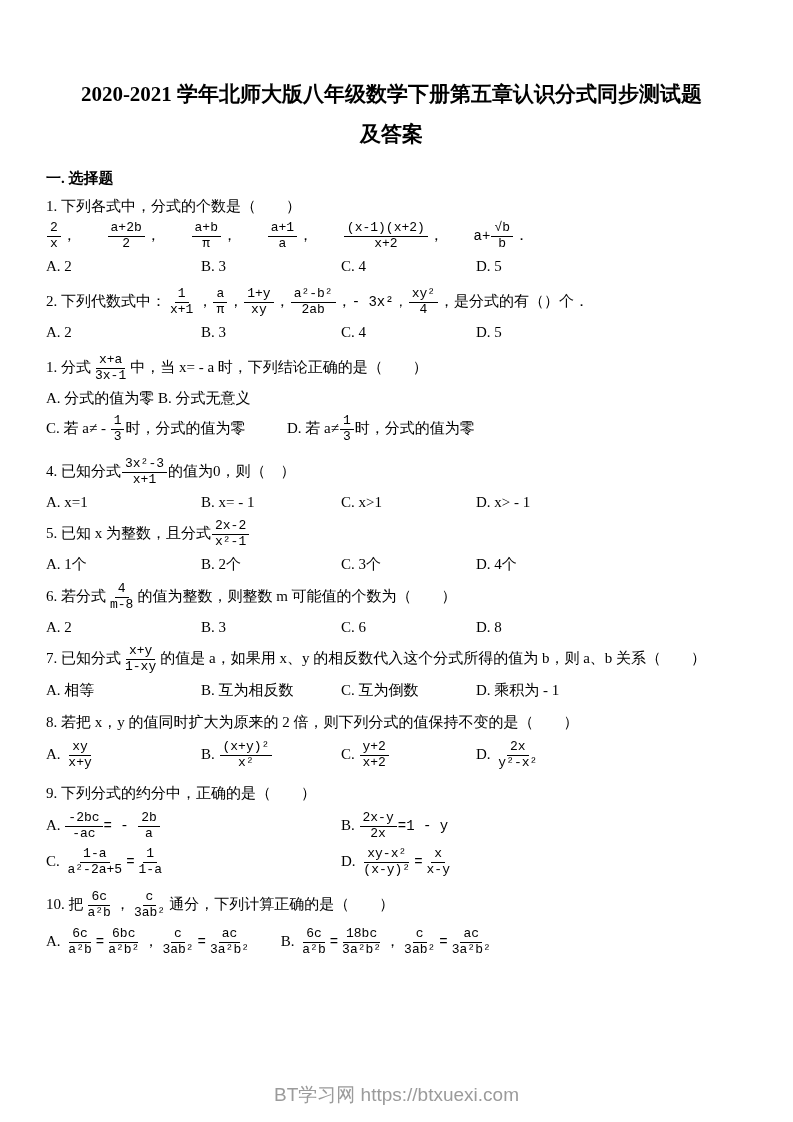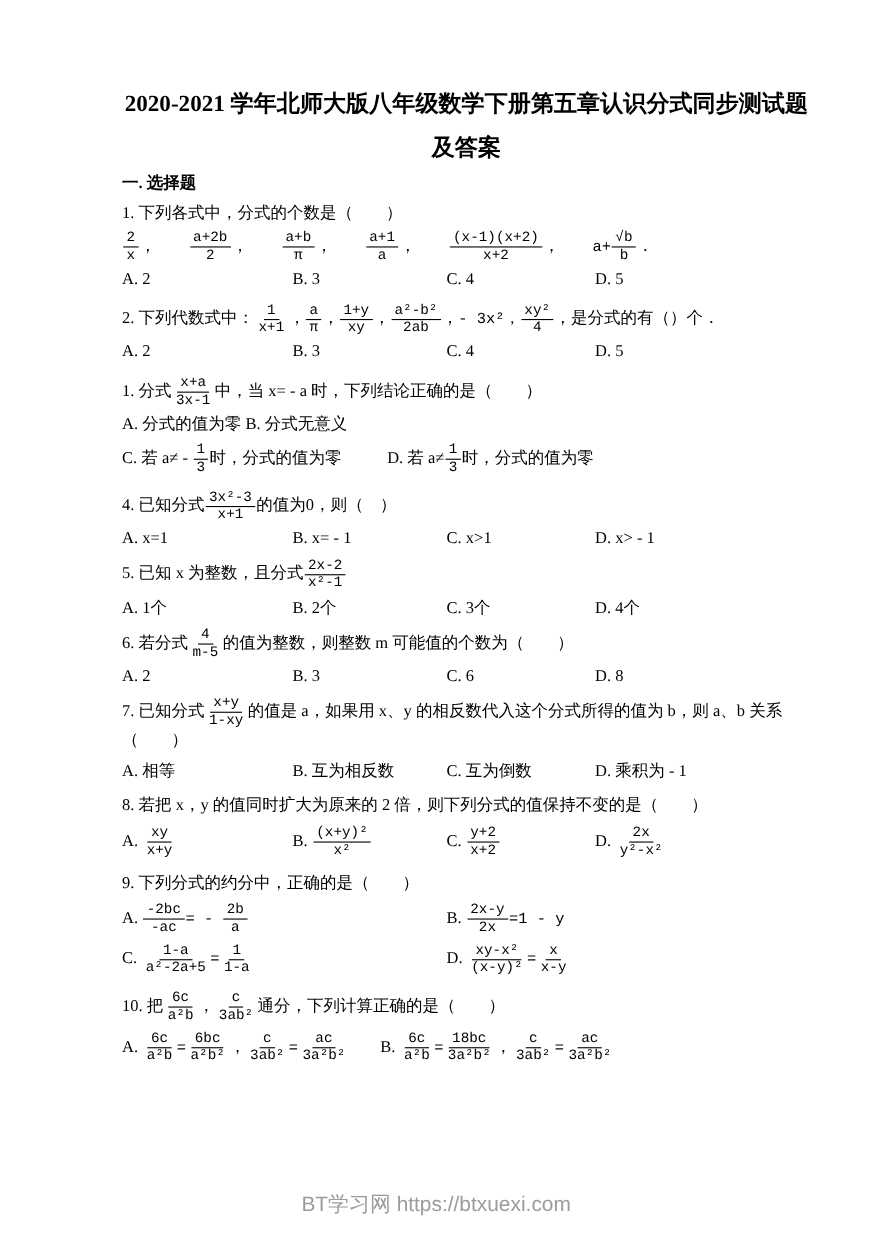--- a/index.html
+++ b/index.html
@@ -1,24 +1,24 @@
 <!DOCTYPE html>
 <html><head>
 <meta charset="utf-8">
 <style>
   html,body{margin:0;padding:0;}
   body{
     width:793px;height:1122px;background:#ffffff;color:#000;
     font-family:"Liberation Serif","DejaVu Serif",serif;
     position:relative;overflow:hidden;
   }
-  .page{padding:80px 56px 0 111px;}
+  .page{padding:80px 56px 0 46px;}
   .title{ text-align:center;font-size:21px;font-weight:bold;line-height:1.35;}
   .title-line2{margin-top:12px;}
-  .section{font-size:15px;margin-top:8px;font-weight:bold;}
+  .section{font-size:15px;margin-top:20px;font-weight:bold;}
   .qline{font-size:15px;margin-top:8px;line-height:1.45;}
   .tight{margin-top:4px;}
   .roomy{margin-top:12px;}
   .math{font-family:"Liberation Mono","DejaVu Sans Mono",monospace;font-size:14px;}
   .frac{
     display:inline-flex;flex-direction:column;align-items:center;
     vertical-align:middle;text-align:center;
     font-family:"Liberation Mono","DejaVu Sans Mono",monospace;
     font-size:13px;line-height:1.15;margin:0 1px;
   }
@@ -165,21 +165,21 @@
       <span class="o2">B. 2个</span>
       <span class="o3">C. 3个</span>
       <span class="o4">D. 4个</span>
     </div>
   </div>
 
   <div>
     <div class="qline">
       <span>6. 若分式</span><span class="frac">
           <span class="n">4</span>
-          <span class="d">m-5</span>
+          <span class="d">m-8</span>
         </span><span>的值为整数，则整数 m 可能值的个数为（　　）</span>
     </div>
     <div class="optrow tight">
       <span class="o1">A. 2</span>
       <span class="o2">B. 3</span>
       <span class="o3">C. 6</span>
       <span class="o4">D. 8</span>
     </div>
   </div>
 

